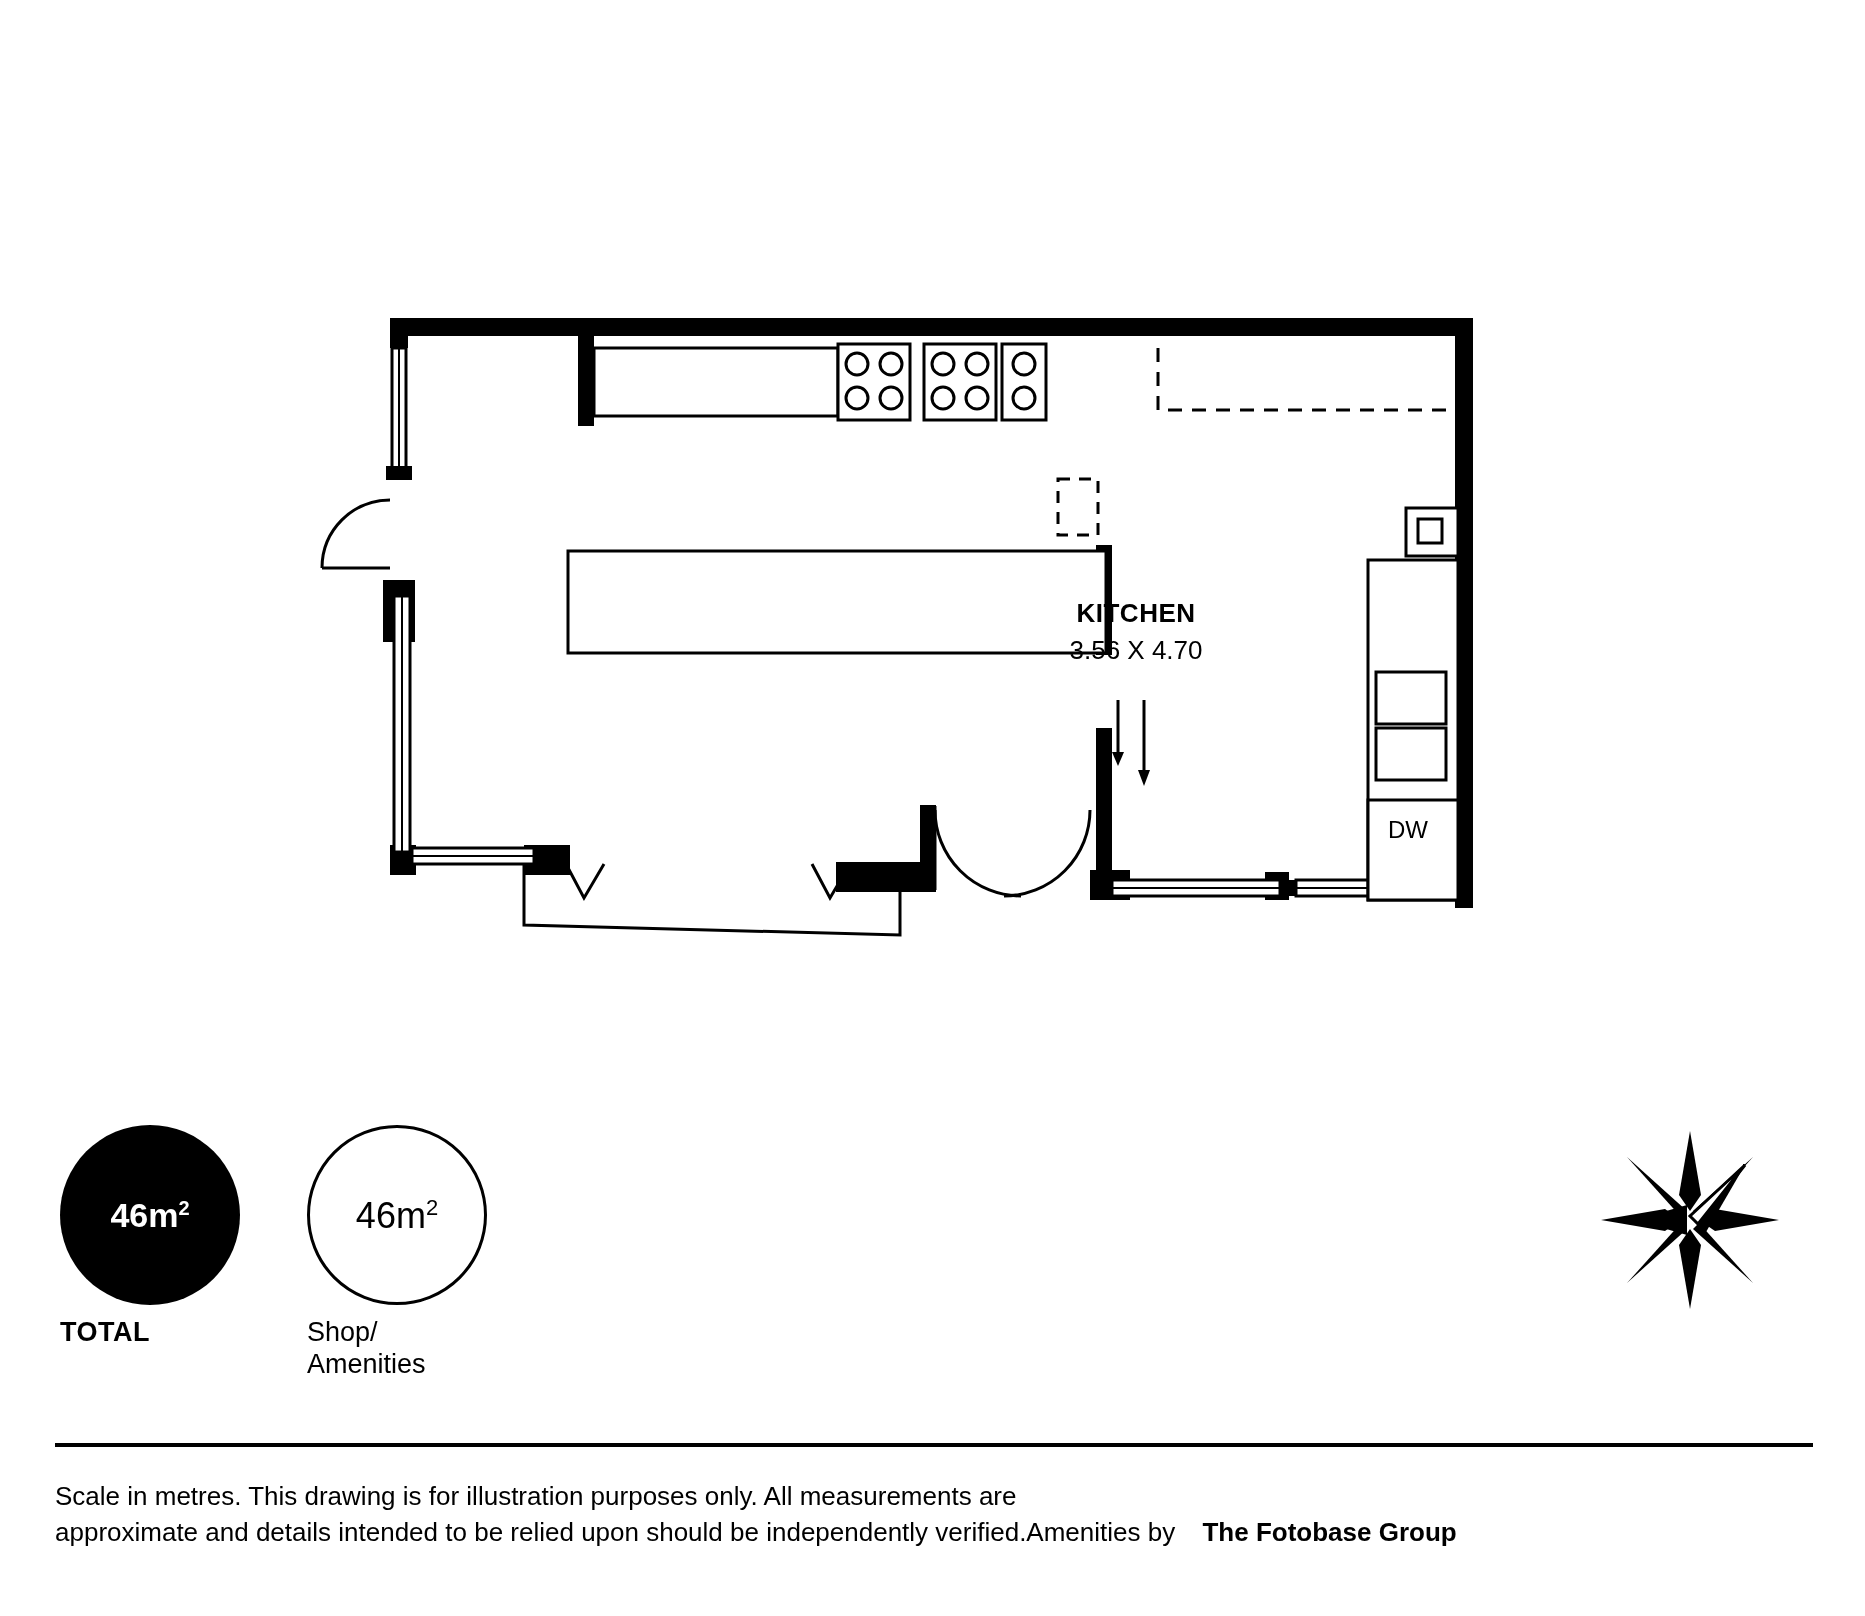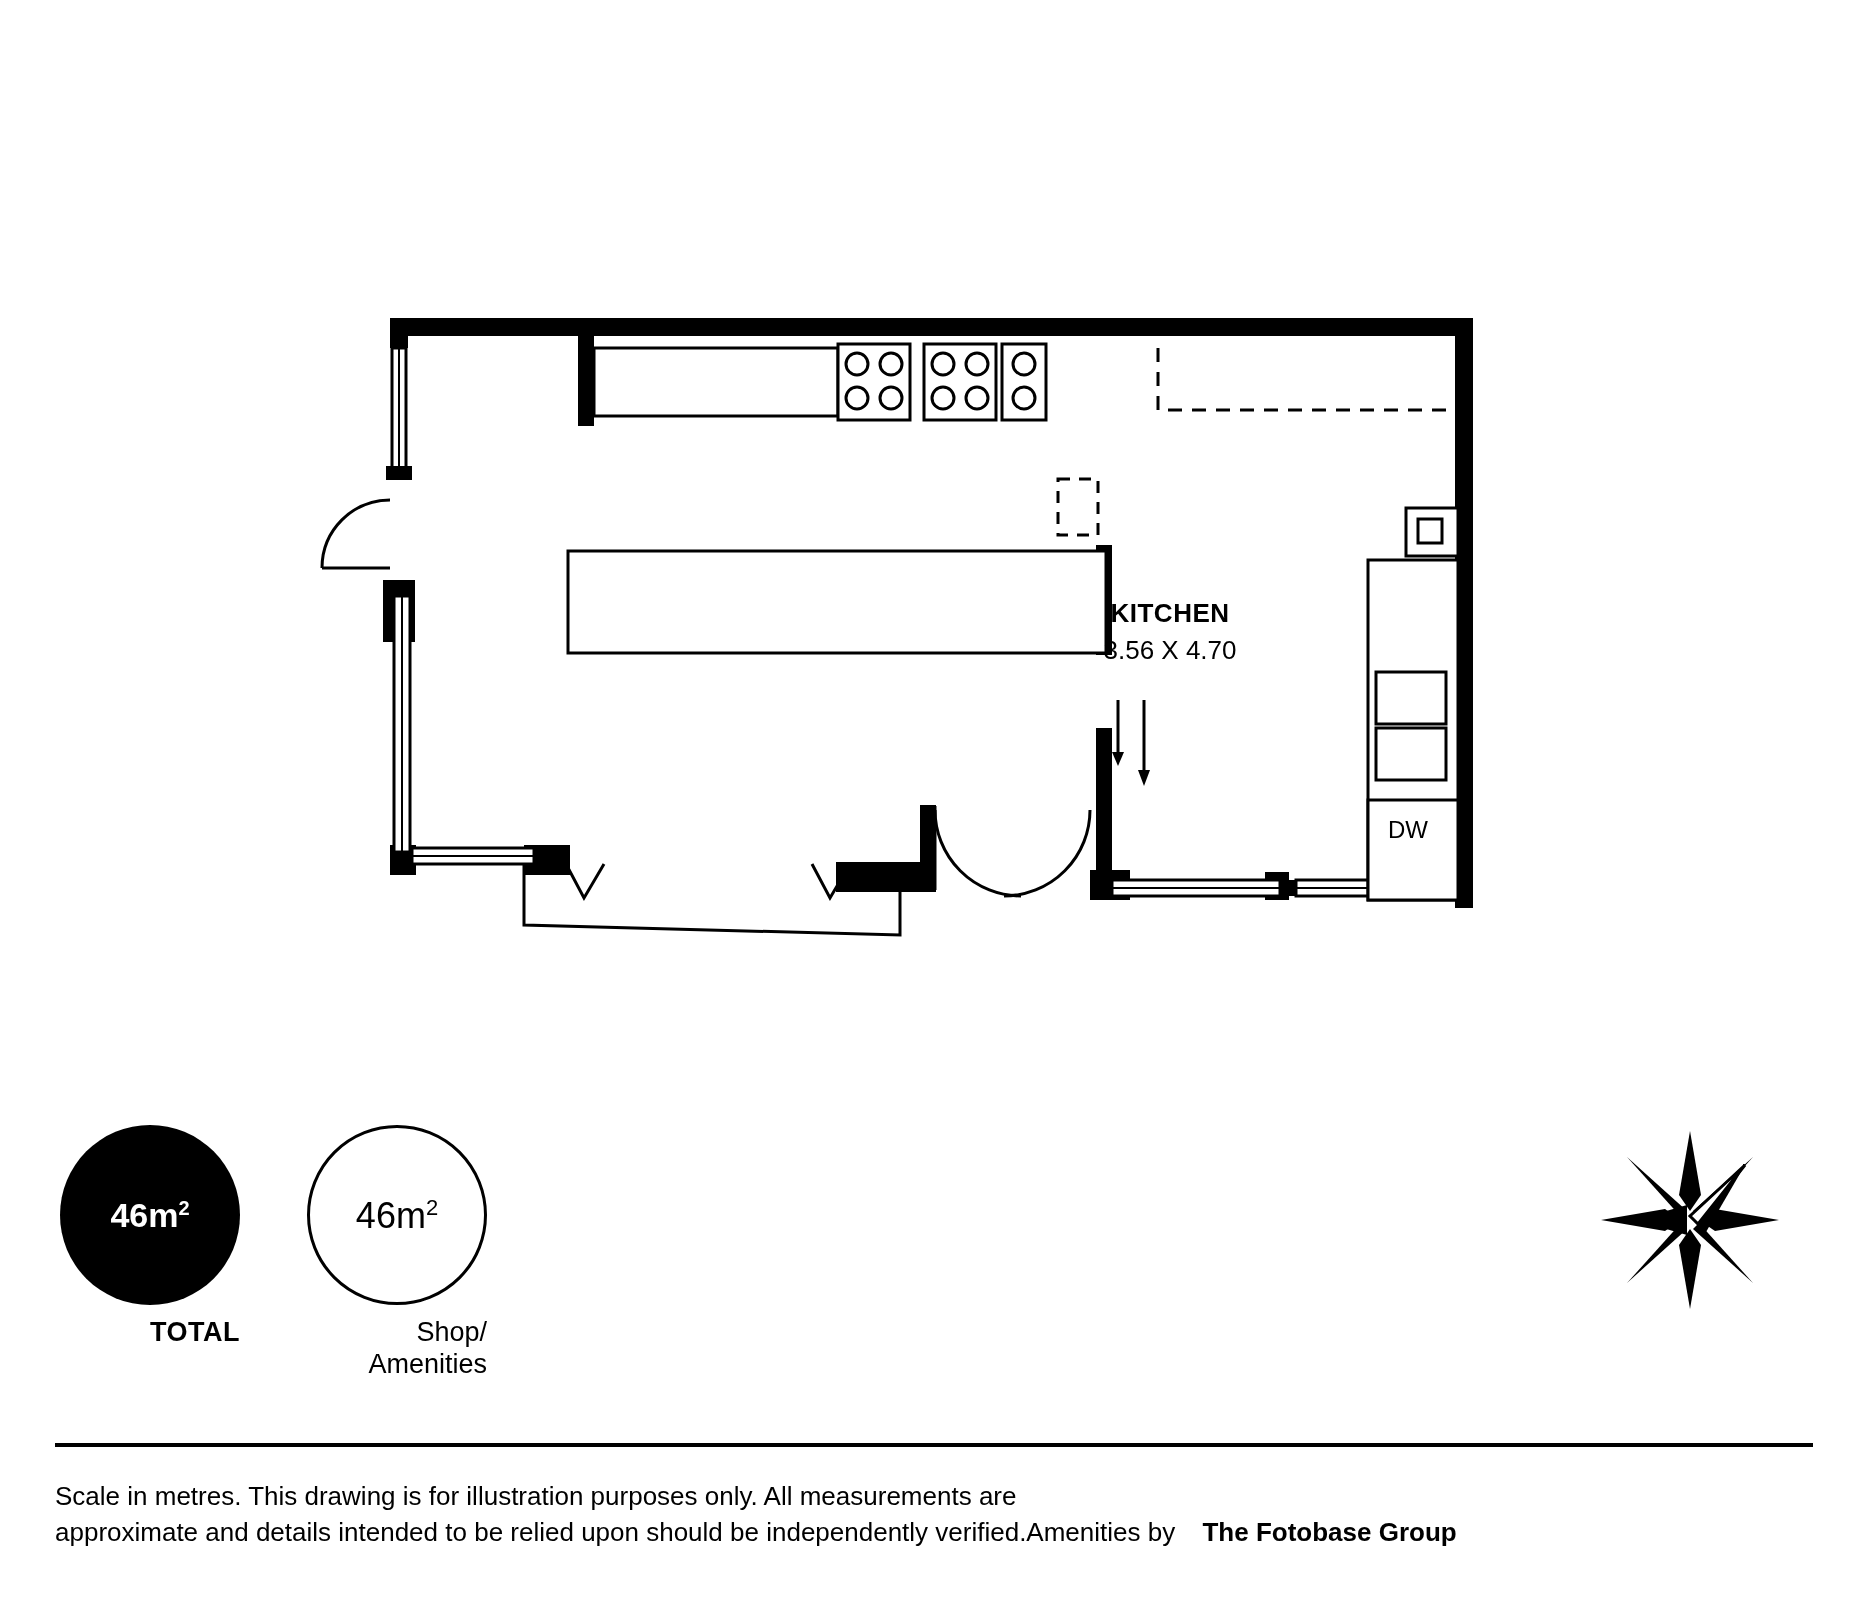--- a/index.html
+++ b/index.html
@@ -45,42 +45,42 @@
     font-size: 26px;
     display: block;
     margin-top: 4px;
   }
   #label-shop {
     left: 600px;
     top: 672px;
     width: 260px;
   }
   #label-kitchen {
-    left: 1040px;
+    left: 1006px;
     top: 597px;
     width: 260px;
   }
   
   #dw-label {
     position: absolute;
     left: 1388px;
     top: 816px;
     font-size: 24px;
   }
   
   #summary {
     position: absolute;
     left: 55px;
     top: 1125px;
     width: 560px;
     height: 310px;
   }
   .badge-wrap {
     position: absolute;
-    text-align: right;
+    text-align: left;
   }
   .badge {
     width: 180px;
     height: 180px;
     border-radius: 50%;
     display: flex;
     align-items: center;
     justify-content: center;
     box-sizing: border-box;
   }

